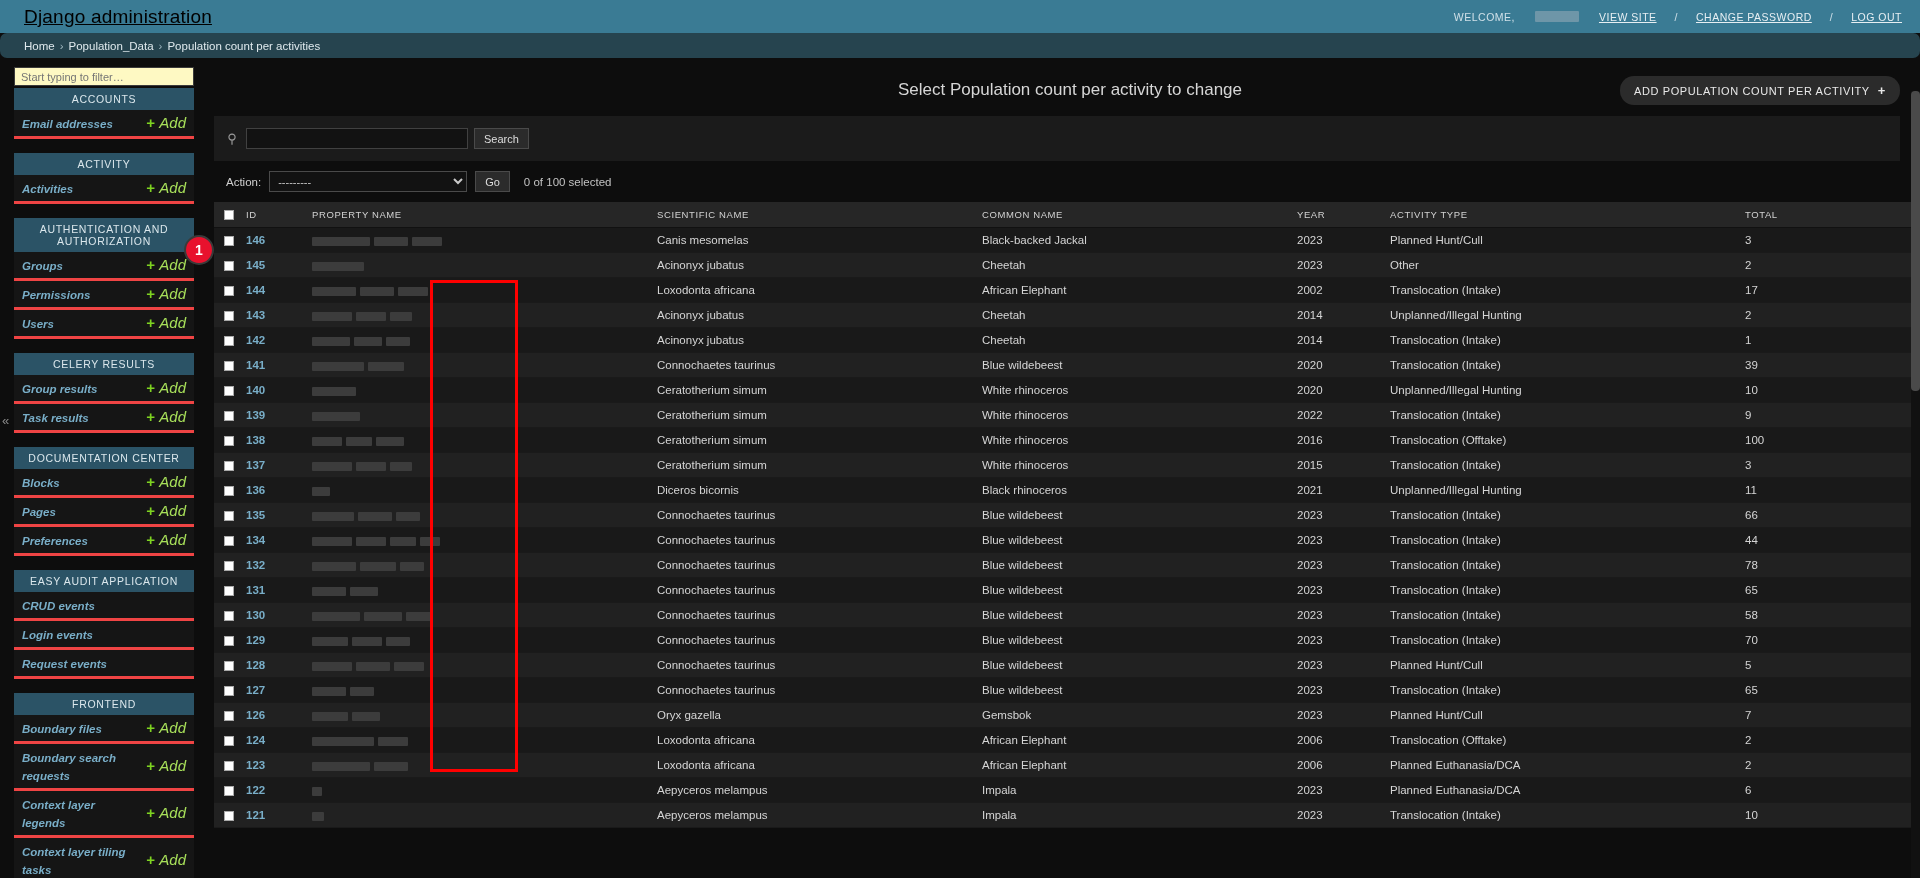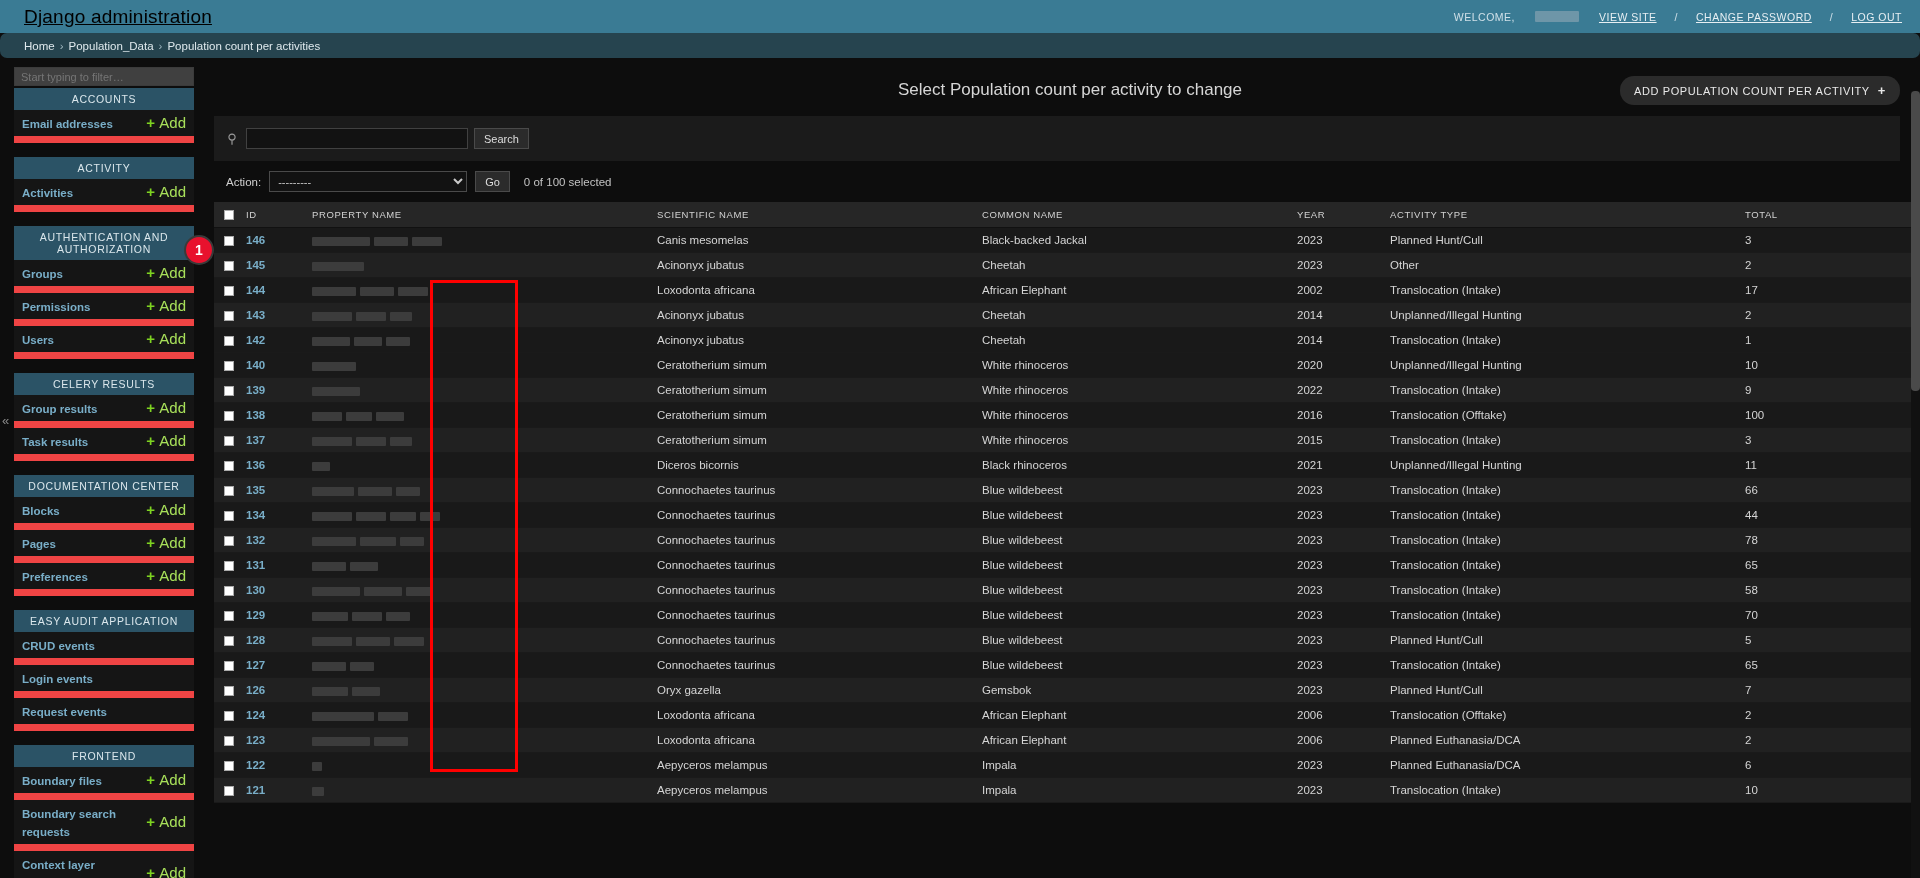--- a/index.html
+++ b/index.html
@@ -45,32 +45,32 @@
 
   
   #container { display: flex; height: 820px; position: relative; }
 
   
   #nav-sidebar {
     width: 208px; min-width: 208px; background: #0d0d0d;
     padding: 9px 0 0 14px; overflow: hidden; position: relative;
   }
   #nav-filter {
-    width: 180px; height: 19px; background: #404040;
+    width: 180px; height: 19px; background: #fef9c3;
     border: 1px solid #3b3b3b; color: #8a8a8a;
     font-size: 11px; padding: 0 6px; font-family: "Liberation Sans", sans-serif;
     display: block; margin-bottom: 2px;
   }
   .module-table { width: 180px; border-collapse: collapse; }
   .app-caption {
     background: #2b5366; color: #dbe7ec;
     font-size: 10.5px; letter-spacing: .7px;
     padding: 5px 8px; font-weight: 400;
   }
-  .model-row { border-bottom: 7px solid #ef4444; }
+  .model-row { border-bottom: 3px solid #ef4444; font-style: italic; }
   .model-row td { padding: 4px 8px; background: #151515; vertical-align: middle; }
   .model-row .model-name {
     font-size: 11.5px; color: #79aec8; font-weight: bold; text-decoration: none;
   }
   .model-row .addlink {
     font-size: 15px; color: #a8e05a; text-decoration: none; white-space: nowrap;
   }
   .model-row td.addcell { text-align: right; }
   .addlink .plus { color: #7ed321; font-weight: bold; margin-right: 1px; }
   .app-gap { height: 14px; }
@@ -441,20 +441,30 @@
             <tr class="row1">
               <td class="col-check"><span class="chk"></span></td>
               <td class="field-id"><a href="#">142</a></td>
               <td><span class="redact-bar" style="width: 38px;"></span><span class="redact-bar" style="width: 28px;"></span><span class="redact-bar" style="width: 24px;"></span></td>
               <td>Acinonyx jubatus</td>
               <td>Cheetah</td>
               <td>2014</td>
               <td>Translocation (Intake)</td>
               <td>1</td>
             </tr>
+            <tr class="row2">
+              <td class="col-check"><span class="chk"></span></td>
+              <td class="field-id"><a href="#">141</a></td>
+              <td><span class="redact-bar" style="width: 52px;"></span><span class="redact-bar" style="width: 36px;"></span></td>
+              <td>Connochaetes taurinus</td>
+              <td>Blue wildebeest</td>
+              <td>2020</td>
+              <td>Translocation (Intake)</td>
+              <td>39</td>
+            </tr>
             <tr class="row1">
               <td class="col-check"><span class="chk"></span></td>
               <td class="field-id"><a href="#">140</a></td>
               <td><span class="redact-bar" style="width: 44px;"></span></td>
               <td>Ceratotherium simum</td>
               <td>White rhinoceros</td>
               <td>2020</td>
               <td>Unplanned/Illegal Hunting</td>
               <td>10</td>
             </tr>

